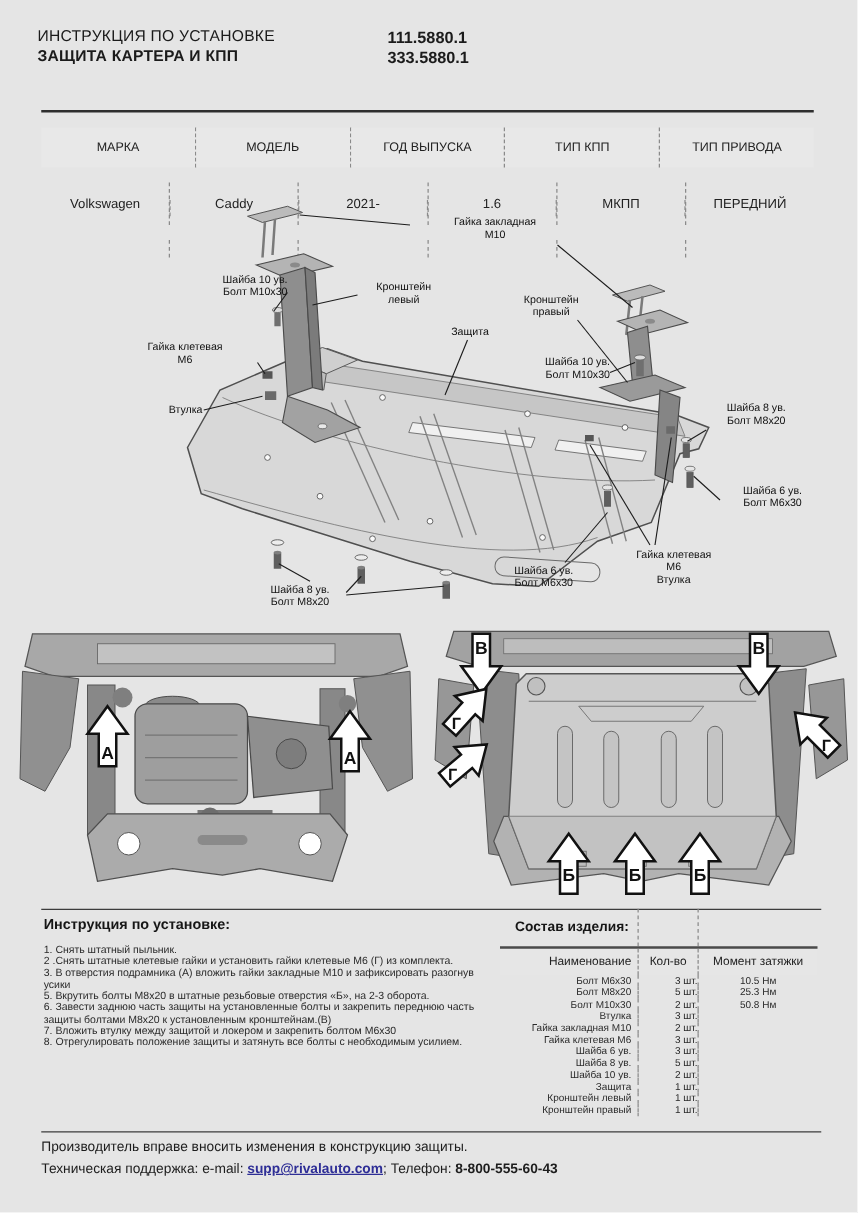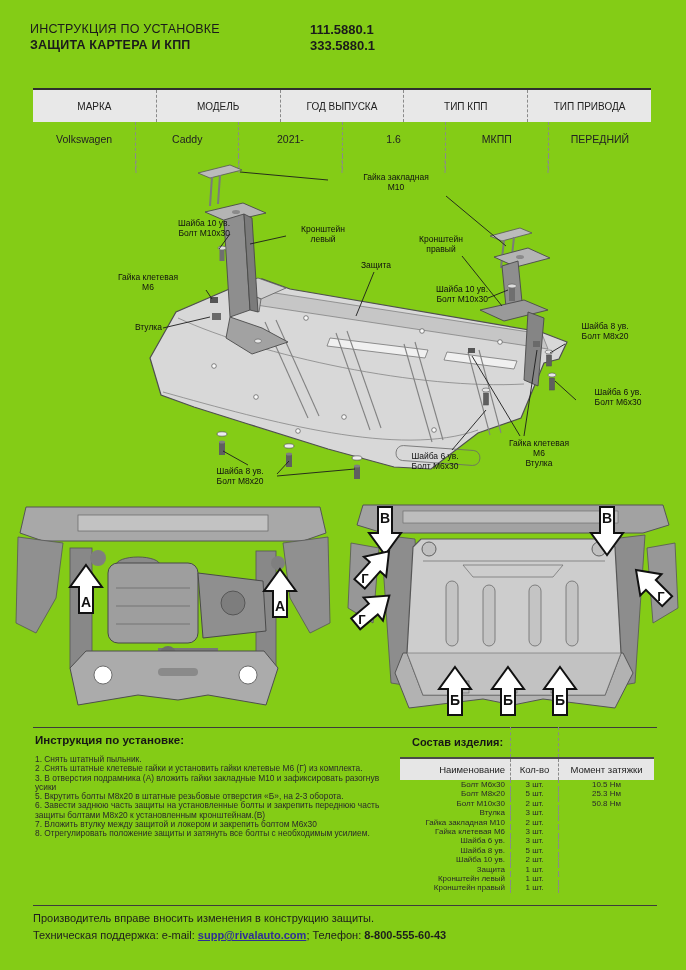--- a/index.html
+++ b/index.html
@@ -1,25 +1,25 @@
 <!DOCTYPE html>
 <html><head>
 <meta charset="utf-8">
 <style>
   html,body{margin:0;padding:0;background:#ffffff;}
-  .page{position:relative;width:686px;height:970px;background:#84cc16;overflow:hidden;
+  .page{position:relative;width:686px;height:970px;background:#e5e5e5;overflow:hidden;
         font-family:"Liberation Sans",sans-serif;color:#1b1b1b;}
   
   .hdr-title1{position:absolute;left:30px;top:22px;font-size:12.5px;letter-spacing:.2px;}
   .hdr-title2{position:absolute;left:30px;top:38px;font-size:12.5px;font-weight:bold;letter-spacing:.2px;}
   .hdr-code1{position:absolute;left:310px;top:22px;font-size:13px;font-weight:bold;}
   .hdr-code2{position:absolute;left:310px;top:38px;font-size:13px;font-weight:bold;}
   
   .spec{position:absolute;left:33px;top:88px;width:618px;border-top:2.5px solid #2e2e2e;}
-  .spec-row{display:flex;}
+  .spec-row{display:flex;margin-top:12px;}
   .spec-cell{flex:1;border-right:1px dashed #8a8a8a;display:flex;align-items:center;justify-content:center;
              text-align:center;padding:2px 3px;box-sizing:border-box;}
   .spec-cell:last-child{border-right:none;}
   .spec-head .spec-cell{background:#e8e8e8;font-size:10px;min-height:32px;color:#222;}
   .spec-body .spec-cell{font-size:10.5px;min-height:34px;color:#222;text-align:right;}
   .spec-stub .spec-cell{min-height:14px;}
   
   .diagram{position:absolute;left:0;top:160px;width:686px;height:345px;padding-left:40px;}
   .diagram svg{position:absolute;left:0;top:0;}
   .callout{position:absolute;font-size:8.5px;line-height:1.18;color:#101010;}
@@ -32,21 +32,21 @@
   .rule-top{position:absolute;left:33px;top:727px;width:624px;border-top:1.6px solid #3c3c3c;}
   .rule-bottom{position:absolute;left:33px;top:905px;width:624px;border-top:1.6px solid #3c3c3c;}
   .instr{position:absolute;left:35px;top:734px;width:358px;}
   .instr-title{font-size:11.5px;font-weight:bold;margin-bottom:9px;color:#161616;}
   .instr-item{font-size:8.4px;line-height:9.3px;color:#2a2a2a;}
   
   .parts{position:absolute;left:400px;top:727px;width:254px;}
   .parts-grid{display:flex;flex-direction:column;}
   .p-row{display:flex;}
   .p-c1{width:110px;box-sizing:border-box;text-align:right;padding-right:5px;}
-  .p-c2{width:48px;box-sizing:border-box;text-align:center;border-left:1px dashed #8a8a8a;}
+  .p-c2{width:48px;box-sizing:border-box;text-align:right;border-left:1px dashed #8a8a8a;}
   .p-c3{width:96px;box-sizing:border-box;text-align:center;border-left:1px dashed #8a8a8a;}
   .p-titlerow{height:30px;}
   .p-titlerow .p-c1{display:flex;align-items:center;justify-content:flex-start;padding-left:12px;
                     font-size:11px;font-weight:bold;color:#161616;}
   .p-headrow{border-top:2px solid #4a4a4a;background:#e6e6e6;height:21px;font-size:9.5px;color:#222;}
   .p-headrow div{display:flex;align-items:center;justify-content:center;}
   .p-headrow .p-c1{justify-content:flex-end;}
   .p-datarow{font-size:8px;line-height:9.4px;color:#2a2a2a;}
   
   .foot1{position:absolute;left:33px;top:912px;font-size:11px;color:#1d1d1d;}

